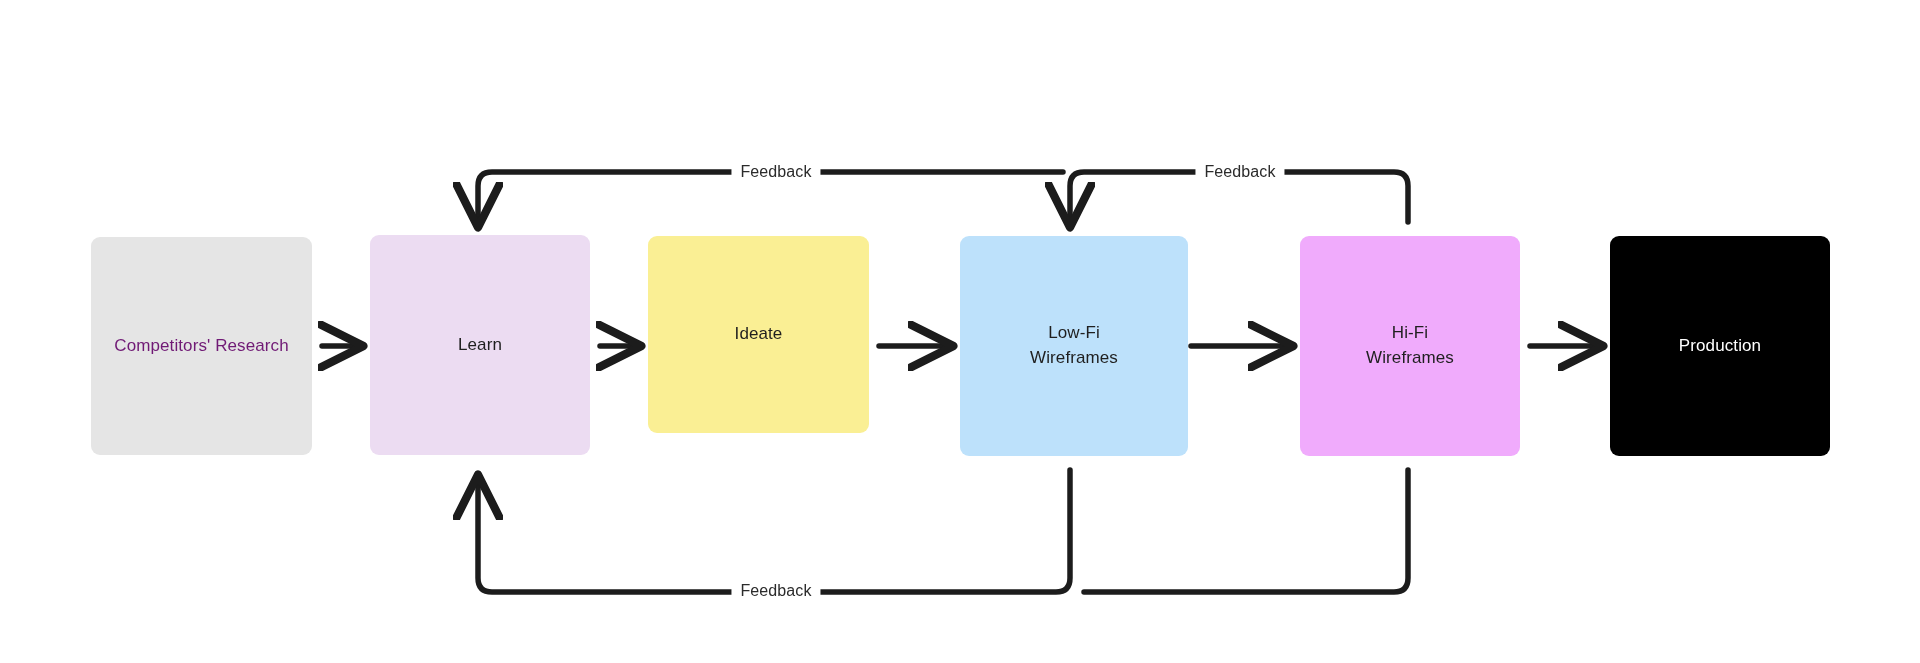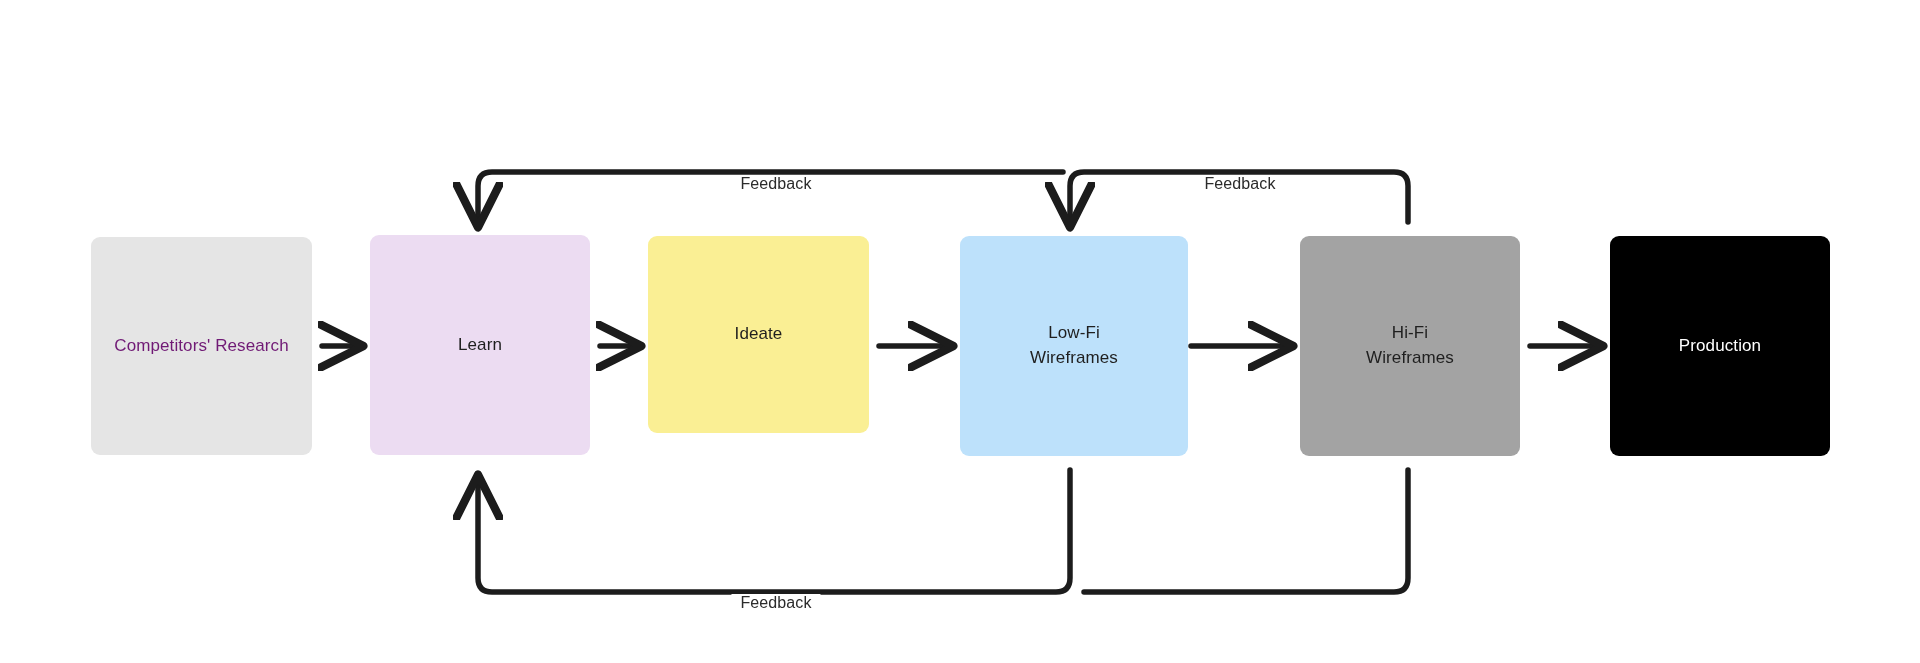--- a/index.html
+++ b/index.html
@@ -44,21 +44,20 @@
   }
   .edge-label {
     position: absolute;
     transform: translate(-50%, -50%);
     background: #ffffff;
     padding: 0 9px;
     font-size: 16px;
     color: #2b2b2b;
     letter-spacing: 0.1px;
     white-space: nowrap;
-    margin-top: 12px;
   }
 </style>
 </head>
 <body>
 
 <div id="canvas">
 
   <svg id="edges" viewBox="0 0 1920 663" xmlns="http://www.w3.org/2000/svg">
     <defs>
       <marker id="arrowhead" markerWidth="9" markerHeight="9" refX="7.2" refY="4.5" orient="auto" markerUnits="strokeWidth">
@@ -94,21 +93,21 @@
 
   <div class="node" style="left:648px; top:236px; width:221px; height:197px; background:#faef94; color:#1f1f1f;">
     <span>Ideate</span>
   </div>
 
   <div class="node" style="left:960px; top:236px; width:228px; height:220px; background:#bde1fb; color:#1f1f1f;">
     <span>Low-Fi
 Wireframes</span>
   </div>
 
-  <div class="node" style="left:1300px; top:236px; width:220px; height:220px; background:#a3a3a3; color:#1f1f1f;">
+  <div class="node" style="left:1300px; top:236px; width:220px; height:220px; background:#f0abfc; color:#1f1f1f;">
     <span>Hi-Fi
 Wireframes</span>
   </div>
 
   <div class="node" style="left:1610px; top:236px; width:220px; height:220px; background:#000000; color:#ffffff;">
     <span>Production</span>
   </div>
 
   <div class="edge-label" style="left:776px; top:172px;">
     <span>Feedback</span>

